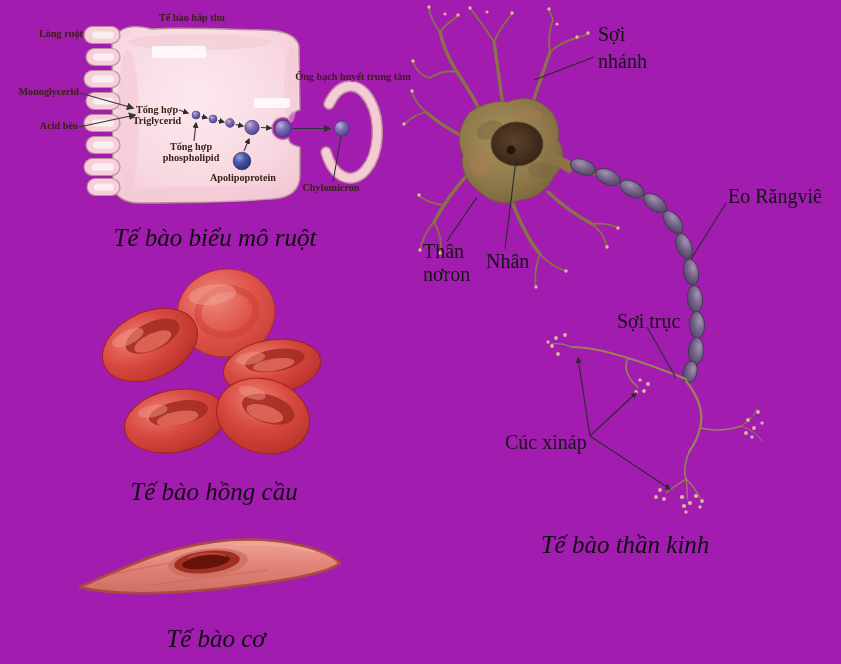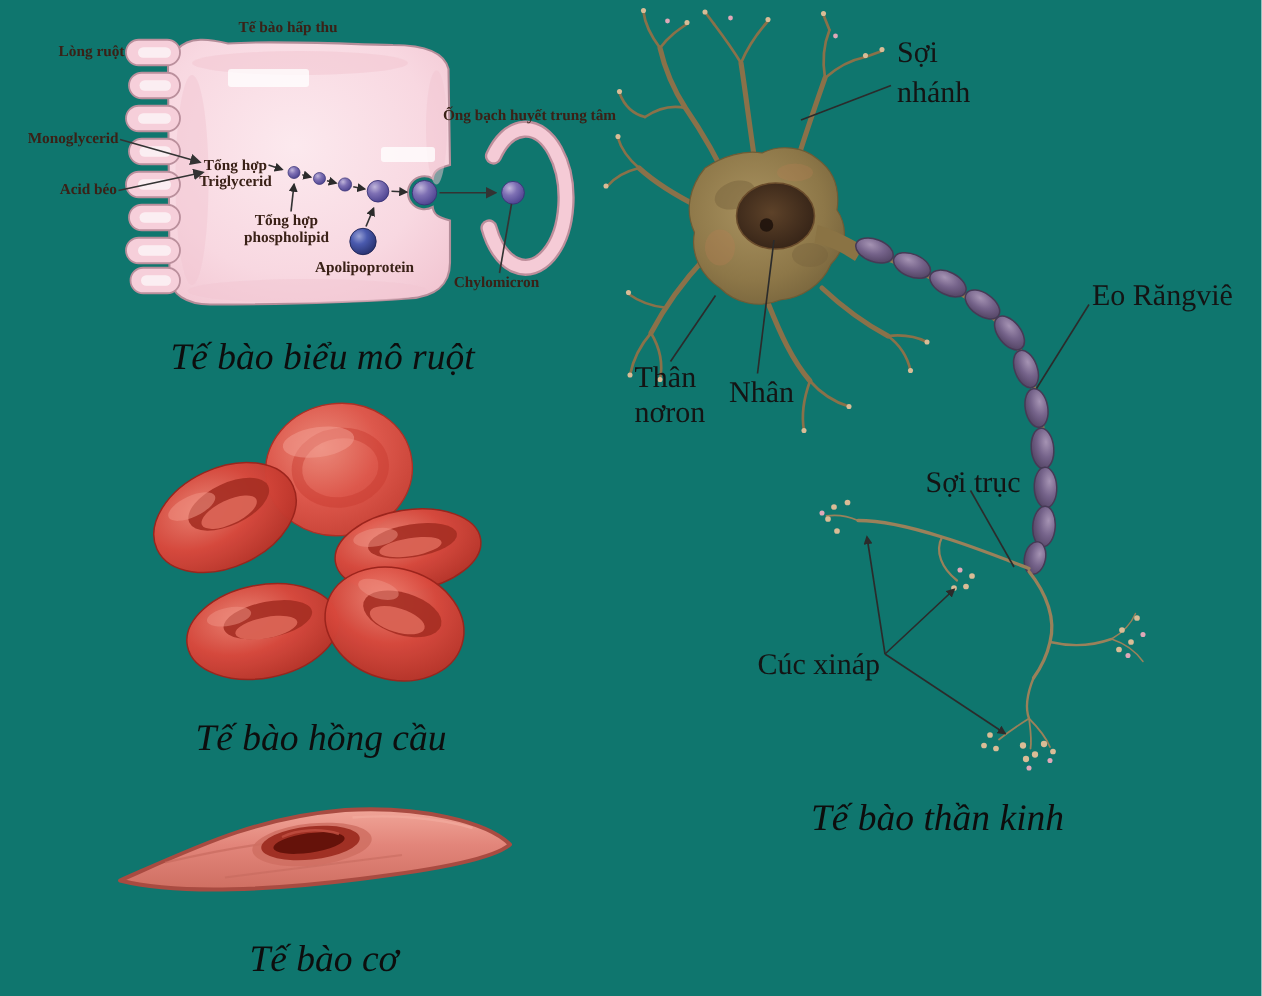--- a/index.html
+++ b/index.html
@@ -1,16 +1,16 @@
 <!DOCTYPE html>
 <html><head>
 <meta charset="utf-8">
 <style>
   html,body{margin:0;padding:0;background:#fff;}
-  #stage{position:relative;width:841px;height:664px;background:#0f766e;overflow:hidden;
+  #stage{position:relative;width:841px;height:664px;background:#a21caf;overflow:hidden;
          font-family:"Liberation Serif",serif;}
   svg{position:absolute;left:0;top:0;}
   .lbl-sm{font-family:"Liberation Serif",serif;font-size:10.2px;font-weight:bold;fill:#3a2117;}
   .lbl-neu{font-family:"Liberation Serif",serif;font-size:20px;fill:#141414;}
   .caption{font-family:"Liberation Serif",serif;font-size:25px;font-style:italic;fill:#0d0d0d;}
 </style>
 </head>
 <body>
 
 <div id="stage">

